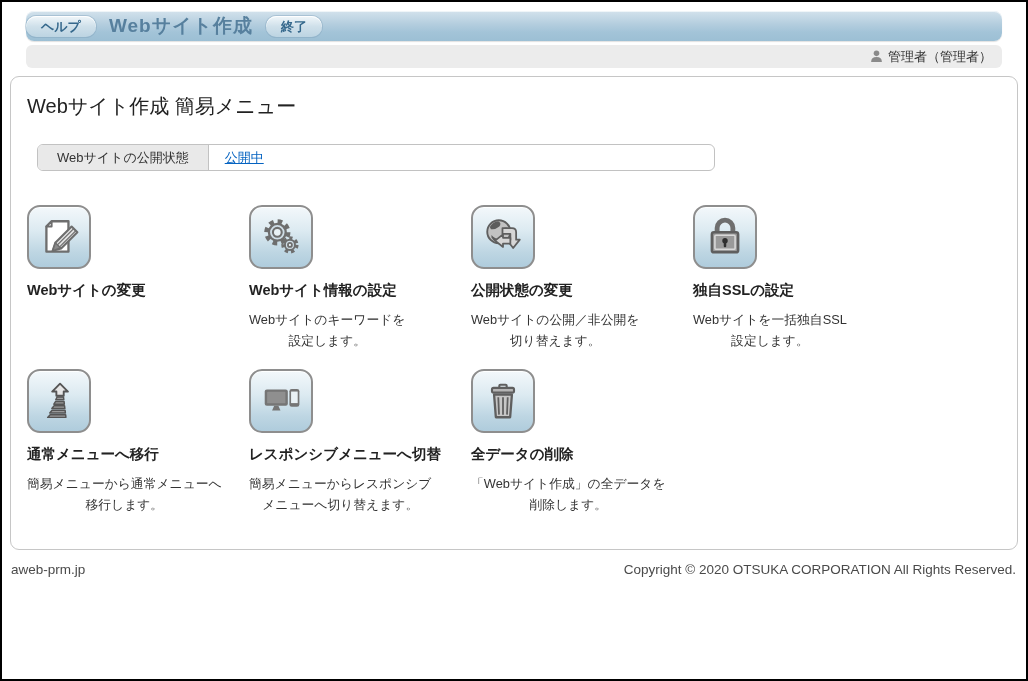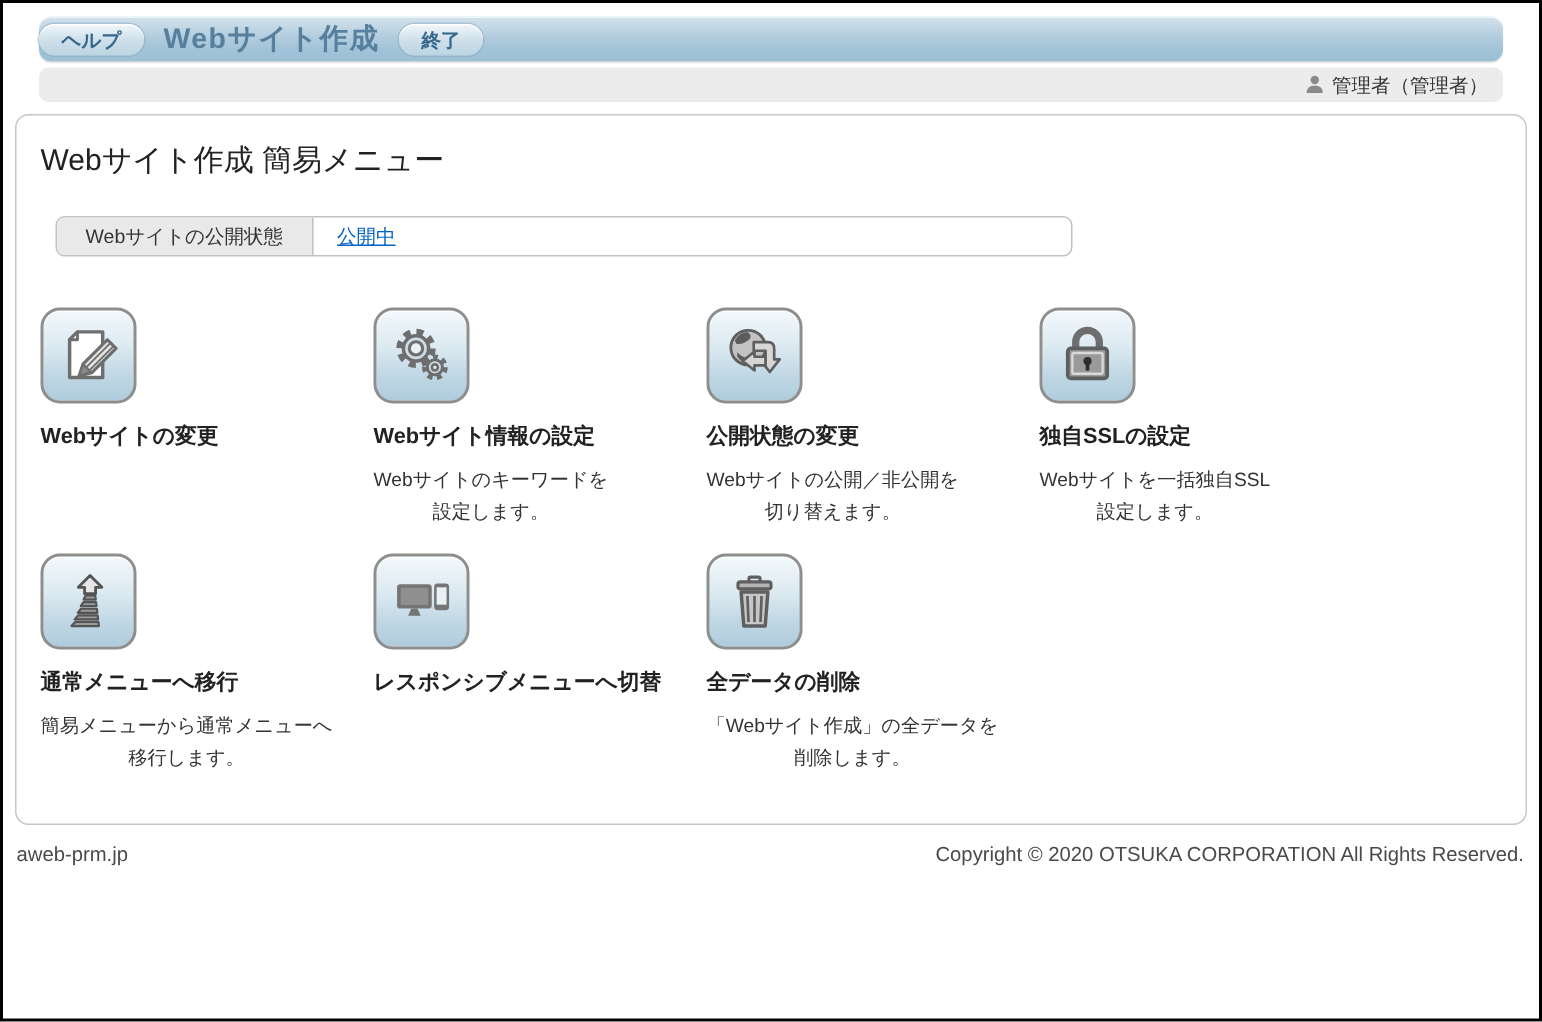--- a/index.html
+++ b/index.html
@@ -220,20 +220,22 @@
         <div class="tile">
           <svg width="42" height="42" viewBox="0 0 40 40">
             <rect x="4.5" y="9" width="22" height="15.5" rx="2" fill="#757575"></rect>
             <rect x="6.8" y="11.2" width="17.4" height="11" rx="0.8" fill="#8f8f8f"></rect>
             <path d="M13.5 24.5 H17.5 L19.5 29 H11.5 Z" fill="#757575"></path>
             <rect x="28" y="8.5" width="9.5" height="17" rx="2.2" fill="#757575"></rect>
             <rect x="29.6" y="11" width="6.3" height="11" fill="#e9f1f5"></rect>
           </svg>
         </div>
         <div class="menu-title">レスポンシブメニューへ切替</div>
+        <div class="menu-desc">簡易メニューからレスポンシブ
+メニューへ切り替えます。</div>
       </div>
 
       <div class="menu-cell">
         <div class="tile">
           <svg width="42" height="42" viewBox="0 0 40 40">
             <rect x="16.5" y="4.5" width="7" height="4.5" rx="1" fill="none" stroke="#5f5f5f" stroke-width="2"></rect>
             <rect x="9.5" y="7.5" width="21" height="4.5" rx="1.5" fill="#b5b5b5" stroke="#5f5f5f" stroke-width="2"></rect>
             <path d="M11.5 14 H28.5 L26.8 35.5 H13.2 Z" fill="#c6c6c6" stroke="#5f5f5f" stroke-width="2.2" stroke-linejoin="round"></path>
             <path d="M15.5 16.5 L16.2 33 M20 16.5 L20 33 M24.5 16.5 L23.8 33" stroke="#5f5f5f" stroke-width="1.7" fill="none"></path>
           </svg>

